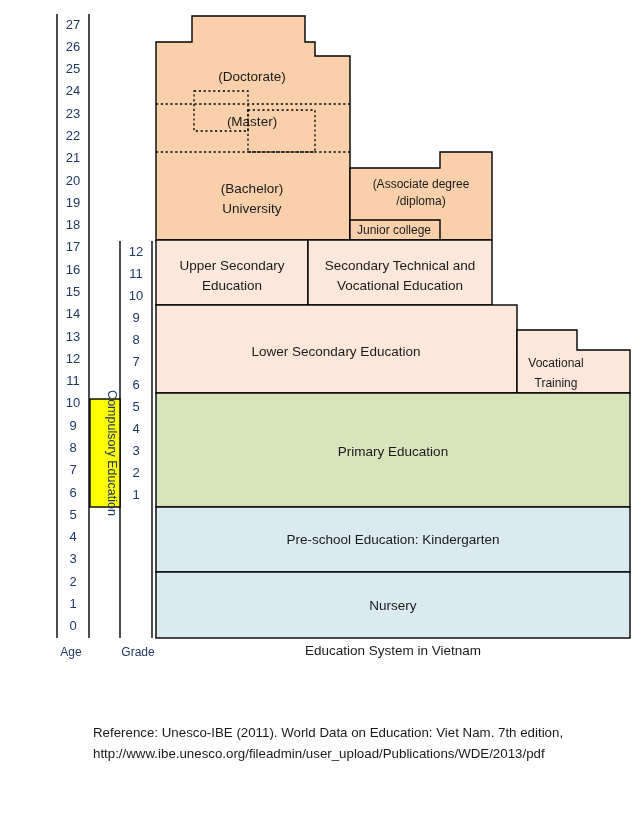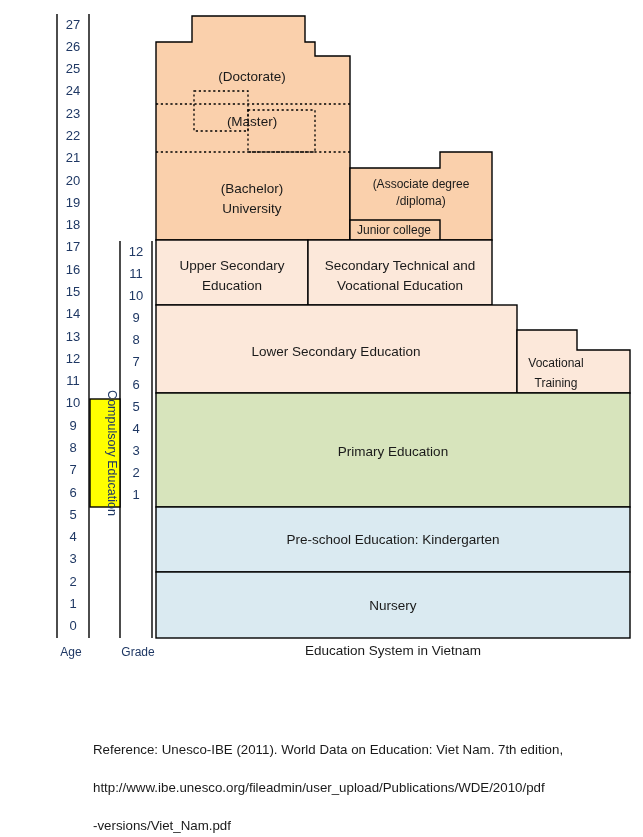--- a/index.html
+++ b/index.html
@@ -86,21 +86,20 @@
     top: 722px;
     width: 520px;
     font-family: "Liberation Sans", sans-serif;
     font-size: 13.3px;
     line-height: 21px;
     color: #1a1a1a;
   }
   .reference-block div {
     white-space: pre-wrap;
     word-break: break-word;
-    margin-top: 17px;
   }
 </style>
 </head>
 <body>
 
 <div id="diagram-root">
   <svg id="chart-svg" viewBox="0 0 643 837">
 
     <g>
       <line class="axis-line" x1="25" y1="14" x2="25" y2="638"></line>
@@ -227,16 +226,15 @@
       <rect class="box-edge" x="124" y="572" width="474" height="66" fill="#DAEAF1"></rect>
       <text class="box-label" x="361" y="606">Nursery</text>
     </g>
 
     <text class="caption-text" x="361" y="655">Education System in Vietnam</text>
 
   </svg>
 
   <div class="reference-block">
     <div>Reference: Unesco-IBE (2011). World Data on Education: Viet Nam. 7th edition,</div>
-    <div>http://www.ibe.unesco.org/fileadmin/user_upload/Publications/WDE/2010/pdf</div>
-    <div>-versions/Viet_Nam.pdf</div>
+    <div>http://www.ibe.unesco.org/fileadmin/user_upload/Publications/WDE/2013/pdf</div>
   </div>
 </div>
 
 </body></html>

